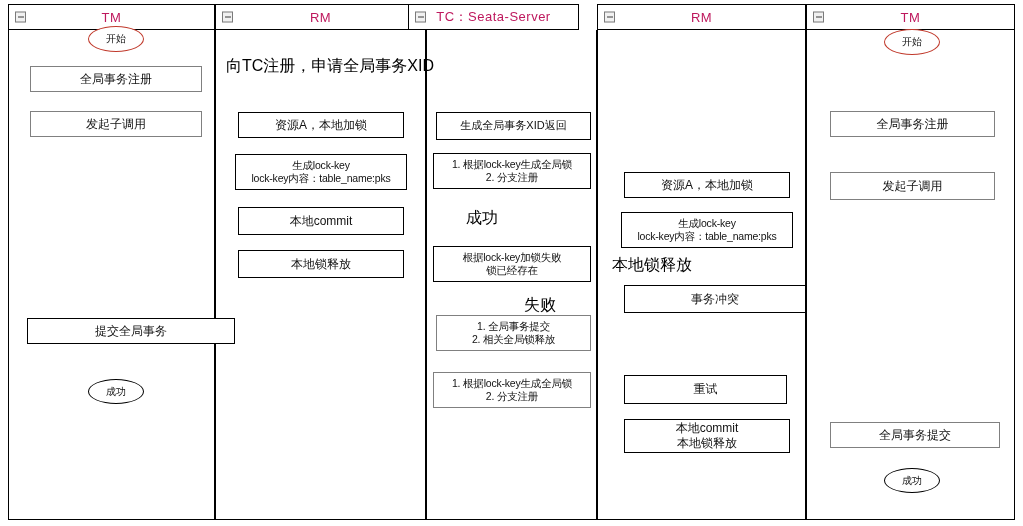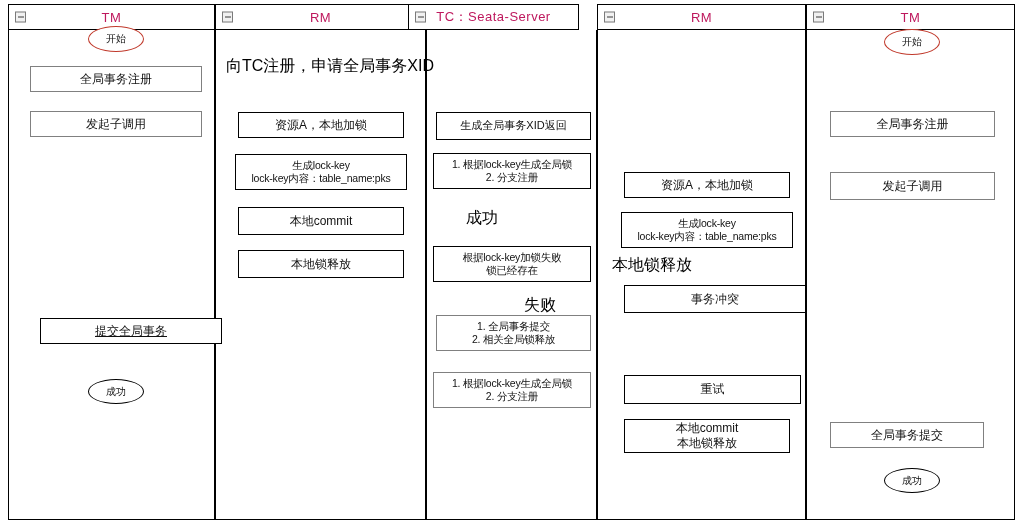--- a/index.html
+++ b/index.html
@@ -123,48 +123,48 @@
         <span class="collapse-icon">
           <i></i>
         </span>
         <span>TM</span>
       </div>
     </div>
   <div id="nodes-group">
       <div class="term b-red" style="left: 88px; top: 26px; width: 56px; height: 26px;">开始</div>
       <div class="node b-gray" style="left: 30px; top: 66px; width: 172px; height: 26px;">全局事务注册</div>
       <div class="node b-gray" style="left: 30px; top: 111px; width: 172px; height: 26px;">发起子调用</div>
-      <div class="node b-black" style="left: 40px; top: 318px; width: 182px; height: 26px; text-decoration: underline;">提交全局事务</div>
+      <div class="node b-black" style="left: 27px; top: 318px; width: 208px; height: 26px;">提交全局事务</div>
       <div class="term b-black" style="left: 88px; top: 379px; width: 56px; height: 25px;">成功</div>
       <div class="node b-black" style="left: 238px; top: 112px; width: 166px; height: 26px;">资源A，本地加锁</div>
       <div class="node b-black xsmall" style="left: 235px; top: 154px; width: 172px; height: 36px;">生成lock-key
 lock-key内容：table_name:pks</div>
       <div class="node b-black" style="left: 238px; top: 207px; width: 166px; height: 28px;">本地commit</div>
       <div class="node b-black" style="left: 238px; top: 250px; width: 166px; height: 28px;">本地锁释放</div>
       <div class="node b-black small" style="left: 436px; top: 64px; width: 155px; height: 28px;">生成全局事务XID返回</div>
       <div class="node b-black small" style="left: 436px; top: 109px; width: 155px; height: 28px;">生成全局事务XID返回</div>
       <div class="node b-black xsmall" style="left: 433px; top: 153px; width: 158px; height: 36px;">1. 根据lock-key生成全局锁
 2. 分支注册</div>
       <div class="node b-black xsmall" style="left: 433px; top: 246px; width: 158px; height: 36px;">根据lock-key加锁失败
 锁已经存在</div>
       <div class="node b-gray xsmall" style="left: 436px; top: 315px; width: 155px; height: 36px;">1. 全局事务提交
 2. 相关全局锁释放</div>
       <div class="node b-gray xsmall" style="left: 433px; top: 372px; width: 158px; height: 36px;">1. 根据lock-key生成全局锁
 2. 分支注册</div>
       <div class="node b-black" style="left: 624px; top: 172px; width: 166px; height: 26px;">资源A，本地加锁</div>
       <div class="node b-black xsmall" style="left: 621px; top: 212px; width: 172px; height: 36px;">生成lock-key
 lock-key内容：table_name:pks</div>
       <div class="node b-black" style="left: 624px; top: 285px; width: 182px; height: 28px;">事务冲突</div>
-      <div class="node b-black" style="left: 624px; top: 375px; width: 177px; height: 29px;">重试</div>
+      <div class="node b-black" style="left: 624px; top: 375px; width: 163px; height: 29px;">重试</div>
       <div class="node b-black" style="left: 624px; top: 419px; width: 166px; height: 34px;">本地commit
 本地锁释放</div>
       <div class="term b-red" style="left: 884px; top: 29px; width: 56px; height: 26px;">开始</div>
       <div class="node b-gray" style="left: 830px; top: 111px; width: 165px; height: 26px;">全局事务注册</div>
       <div class="node b-gray" style="left: 830px; top: 172px; width: 165px; height: 28px;">发起子调用</div>
-      <div class="node b-gray" style="left: 830px; top: 422px; width: 154px; height: 26px;">全局事务提交</div>
+      <div class="node b-gray" style="left: 830px; top: 422px; width: 170px; height: 26px;">全局事务提交</div>
       <div class="term b-black" style="left: 884px; top: 468px; width: 56px; height: 25px;">成功</div>
     </div>
   <div id="labels-group">
       <div class="edge-label" style="left: 226px; top: 58px;">向TC注册，申请全局事务XID</div>
       <div class="edge-label" style="left: 466px; top: 210px;">成功</div>
       <div class="edge-label" style="left: 516px; top: 297px; margin-left: 8px;">失败</div>
       <div class="edge-label" style="left: 612px; top: 257px;">本地锁释放</div>
     </div>
 </div>
 

